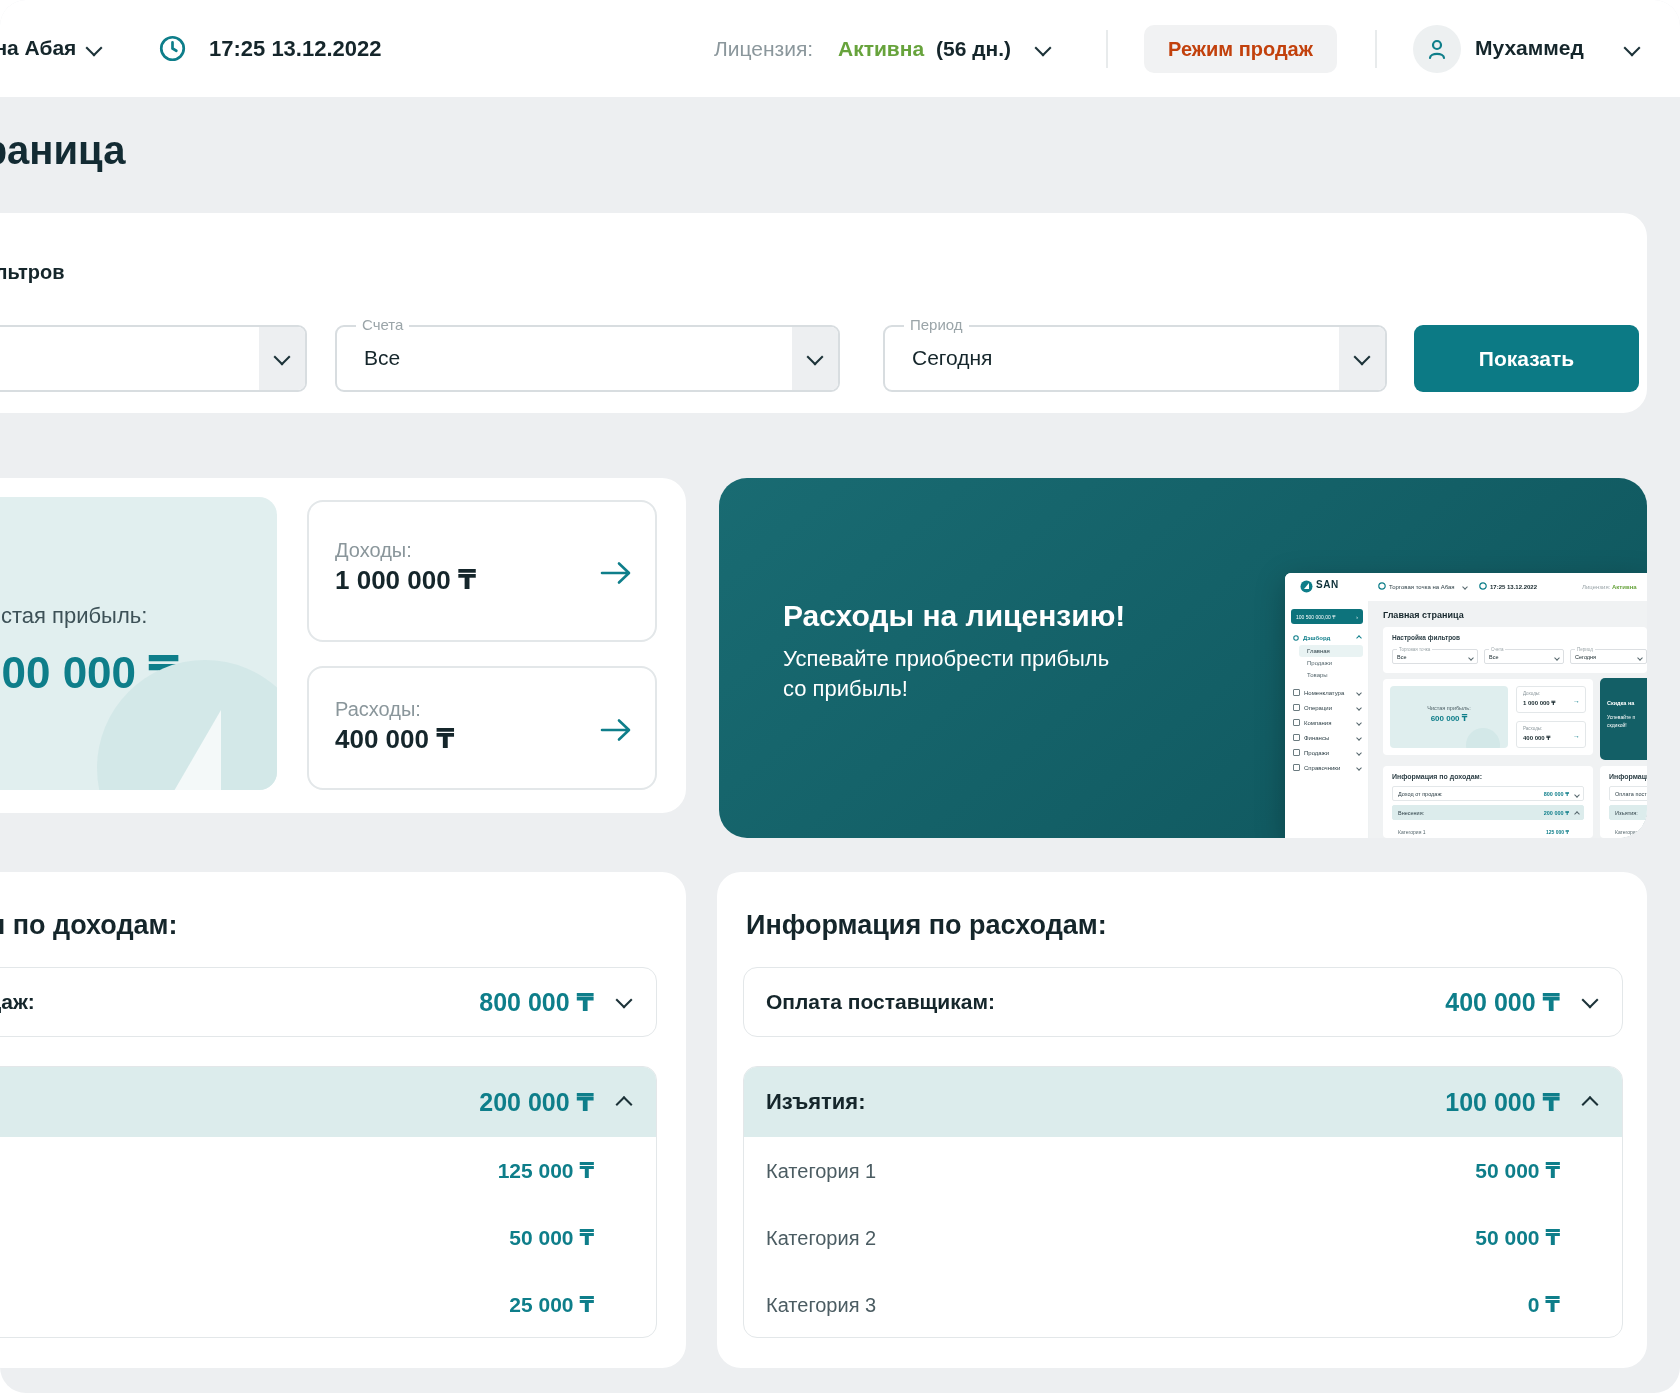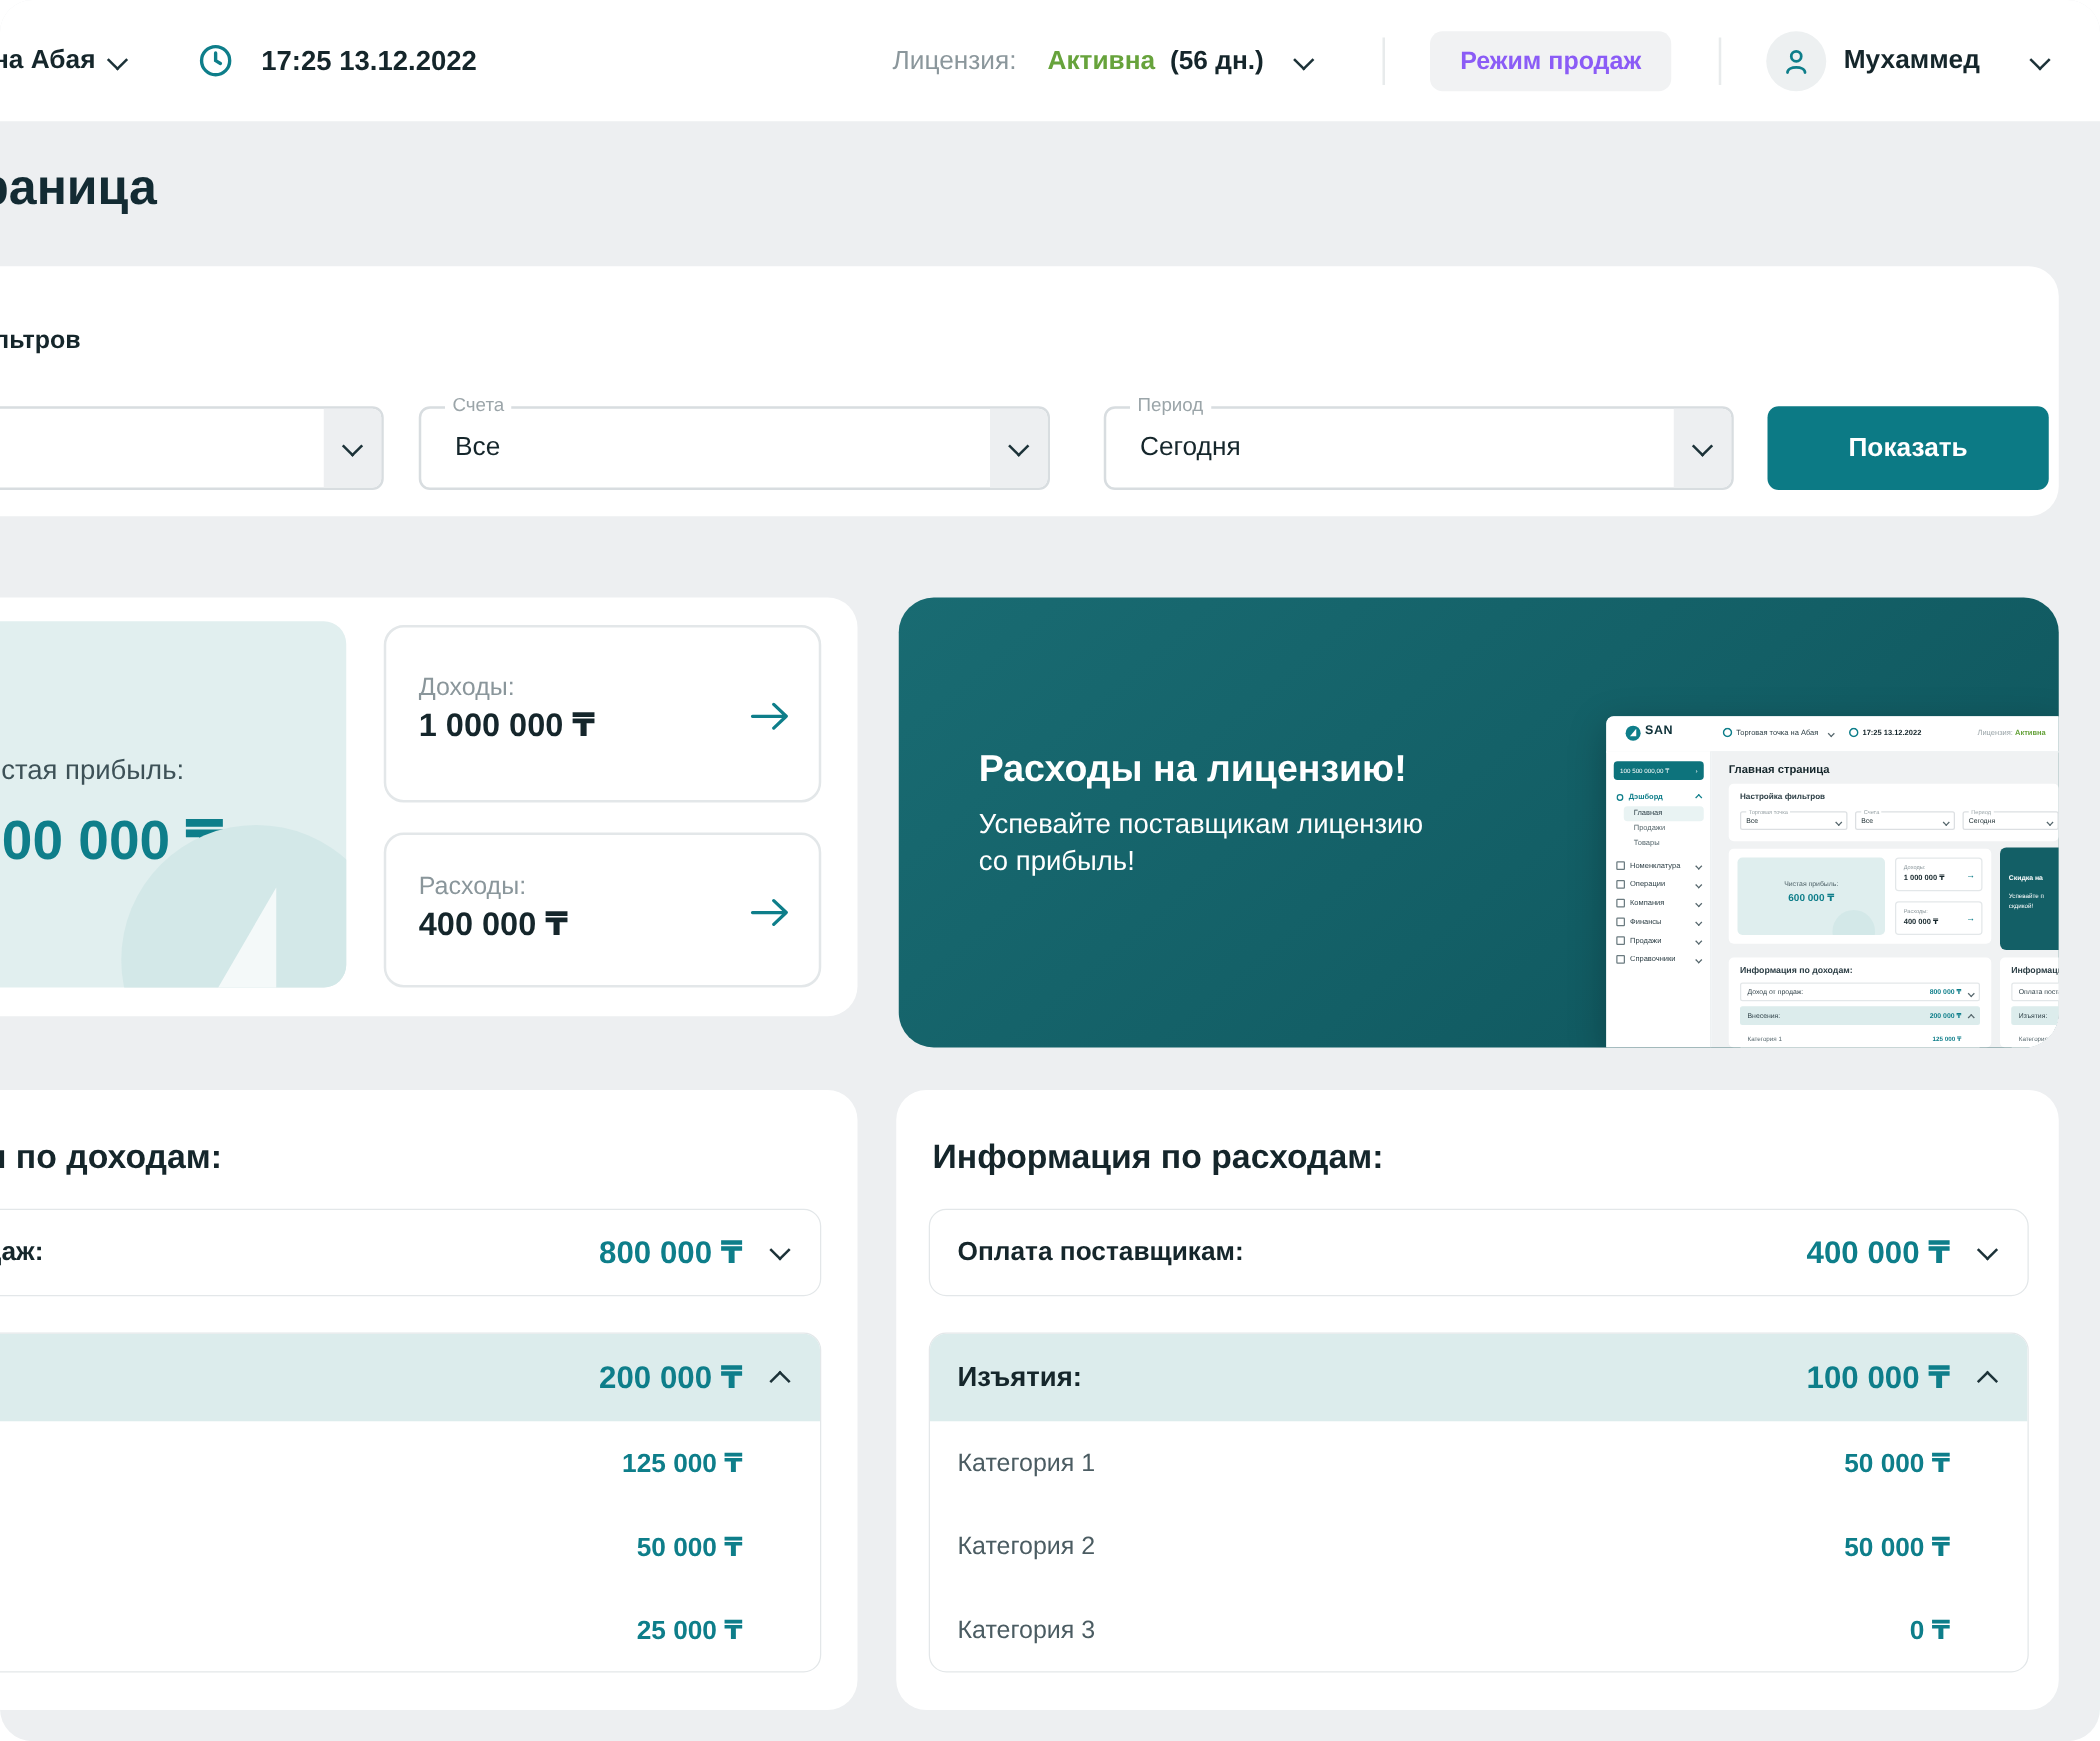--- a/index.html
+++ b/index.html
@@ -6,21 +6,21 @@
   .screen{position:relative;width:1680px;height:1393px;background:#edeff1;border-radius:26px;overflow:hidden;
           font-family:"Liberation Sans","DejaVu Sans",sans-serif;color:#15262b;}
   .abs{position:absolute;}
   .nowrap{white-space:nowrap;}
   
   .topbar{position:absolute;left:0;top:0;width:1680px;height:97px;background:#fff;}
   .chev{display:inline-block;width:10px;height:10px;border-right:2.6px solid #1c3238;border-bottom:2.6px solid #1c3238;}
   .chev.down{transform:rotate(45deg);}
   .chev.up{transform:rotate(-135deg);}
   .divider{position:absolute;top:30px;width:2px;height:38px;background:#e8ebec;}
-  .pill-btn{position:absolute;background:#f1f2f3;border-radius:10px;border:none;font-weight:700;font-size:20px;color:#8b5cf6;
+  .pill-btn{position:absolute;background:#f1f2f3;border-radius:10px;border:none;font-weight:700;font-size:20px;color:#c2410c;
             display:flex;align-items:center;justify-content:center;font-family:inherit;}
   .avatar{position:absolute;width:48px;height:48px;border-radius:50%;background:#edf0f1;display:flex;align-items:center;justify-content:center;}
   
   .card{position:absolute;background:#fff;border-radius:24px;}
   .field{position:absolute;height:67px;background:#fff;border:2px solid #d8dde0;border-radius:9px;box-sizing:border-box;}
   .flabel{position:absolute;top:-11px;left:19px;background:#fff;padding:0 6px;font-size:15px;color:#9ba5a9;}
   .fvalue{position:absolute;left:27px;top:19px;font-size:21px;color:#15262b;}
   .chevbox{position:absolute;right:0;top:0;bottom:0;width:46px;background:#edeff1;border-radius:0 7px 7px 0;
            display:flex;align-items:center;justify-content:center;}
   .teal-btn{position:absolute;background:#0c7a85;border:none;border-radius:9px;color:#fff;font-weight:700;font-size:21px;
@@ -168,21 +168,21 @@
       <div class="stat-value nowrap" style="top:56px;">400 000 ₸</div>
       <svg class="abs" style="right:23px;top:49px;" width="32" height="26" viewBox="0 0 32 26">
         <path d="M2 13 H28 M19 3.5 L29 13 L19 22.5" fill="none" stroke="#0e7e8a" stroke-width="2.6" stroke-linecap="round" stroke-linejoin="round"></path>
       </svg>
     </div>
   </div>
 
   <div class="banner">
     <div class="abs nowrap" style="left:64px;top:121px;font-size:30px;font-weight:700;color:#fff;">Расходы на лицензию!</div>
     <div class="abs" style="left:64px;top:166px;font-size:22px;color:#fff;line-height:30px;">
-      <div class="nowrap">Успевайте поставщикам лицензию</div>
+      <div class="nowrap">Успевайте приобрести прибыль</div>
       <div class="nowrap">со прибыль!</div>
     </div>
 
     <div class="mini">
       <div class="mtopbar">
         <svg class="abs" style="left:15px;top:7px;" width="13" height="13" viewBox="0 0 13 13">
           <circle cx="6.5" cy="6.5" r="6" fill="#0e7e8a"></circle>
           <path d="M4 9 L9 3 L9 9 Z" fill="#fff"></path>
         </svg>
         <span class="abs" style="left:31px;top:6px;font-size:10px;font-weight:700;color:#0d3038;letter-spacing:.5px;">SAN</span>

